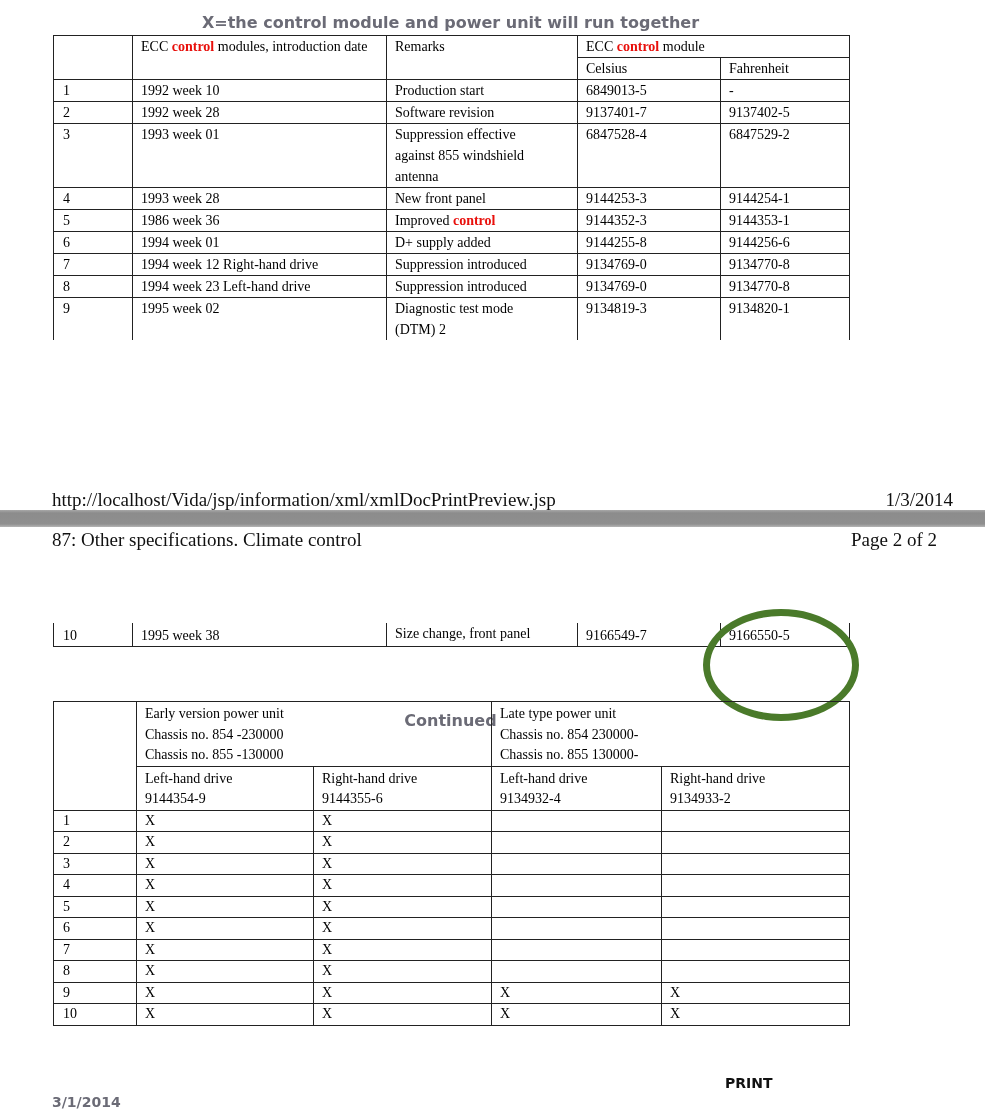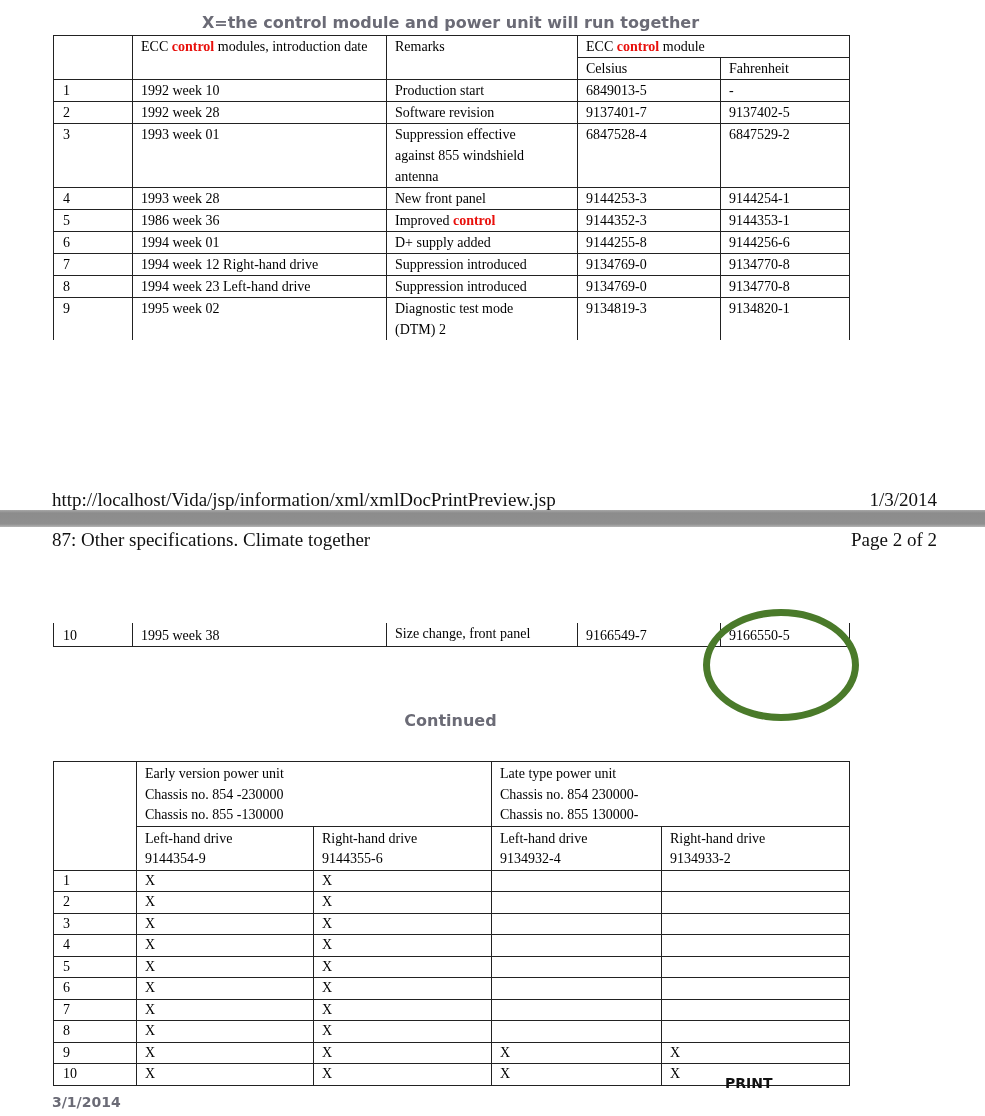--- a/index.html
+++ b/index.html
@@ -106,23 +106,23 @@
     <td class="num">9</td>
     <td>1995 week 02</td>
     <td style="padding-right:30px;">Diagnostic test mode (DTM) 2</td>
     <td>9134819-3</td>
     <td>9134820-1</td>
   </tr>
 </tbody>
   </table>
 
 <div class="abs print-hdr" style="left:52px; top:489px;">http://localhost/Vida/jsp/information/xml/xmlDocPrintPreview.jsp</div>
-<div class="abs print-hdr" style="right:48px; top:489px;">1/3/2014</div>
+<div class="abs print-hdr" style="right:32px; top:489px;">1/3/2014</div>
 <div class="sep-bar"></div>
-<div class="abs print-hdr" style="left:52px; top:529px;">87: Other specifications. Climate together</div>
+<div class="abs print-hdr" style="left:52px; top:529px;">87: Other specifications. Climate control</div>
 <div class="abs print-hdr" style="right:48px; top:529px;">Page 2 of 2</div>
 
 <table class="doc open-top" style="left:53px; top:623px; width:796px;">
   <colgroup>
     <col style="width:79px">
       <col style="width:254px">
       <col style="width:191px">
       <col style="width:143px">
       <col style="width:129px">
   </colgroup>
@@ -134,21 +134,21 @@
     <td style="padding-top:2px;">9166549-7</td>
     <td style="padding-top:2px;margin-top:40px;">9166550-5</td>
   </tr>
 </tbody>
   </table>
 
 <div class="ellipse"></div>
 
 <div class="abs caption" style="left:53px; top:710px; width:795px; height:22px; line-height:22px;">Continued</div>
 
-<table class="doc" style="left:53px; top:761px; width:796px; line-height:20.5px;">
+<table class="doc" style="left:53px; top:701px; width:796px; line-height:20.5px;">
   <colgroup>
     <col style="width:83px">
       <col style="width:177px">
       <col style="width:178px">
       <col style="width:170px">
       <col style="width:188px">
   </colgroup>
   <tbody>
       <tr>
     <td rowspan="2"></td>

